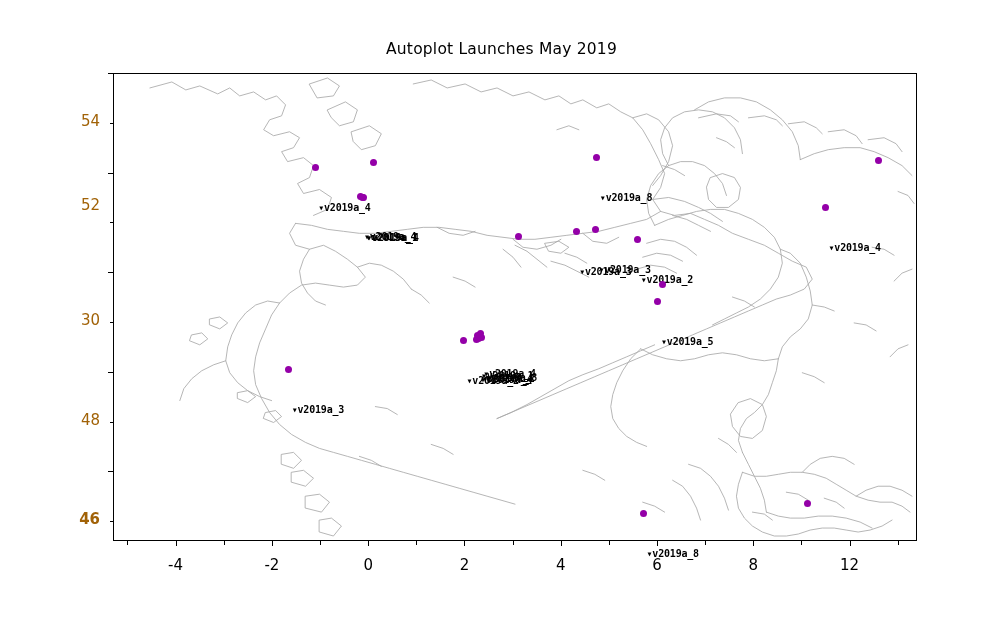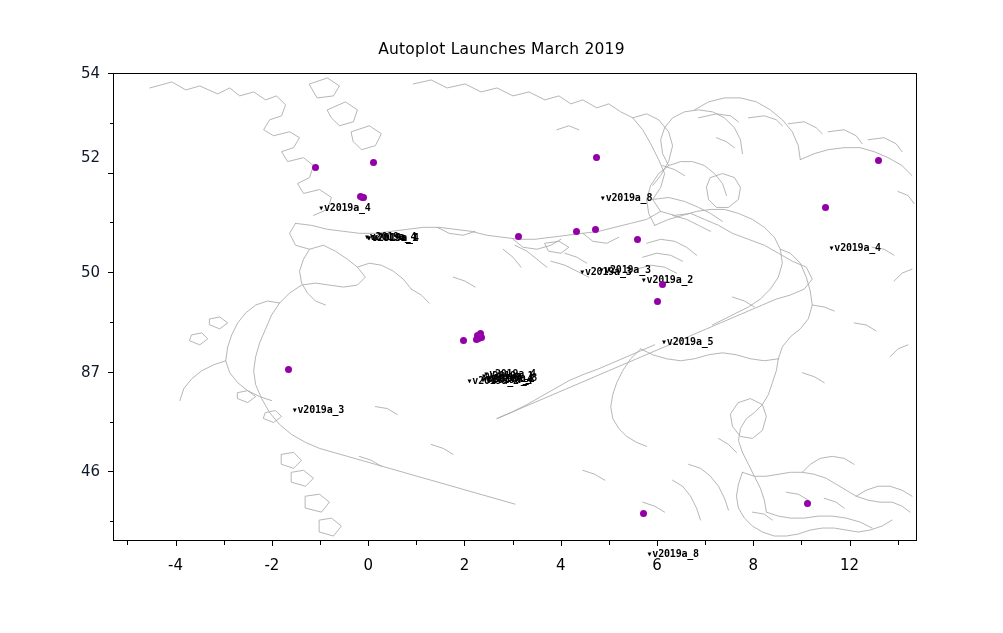--- a/index.html
+++ b/index.html
@@ -70,23 +70,24 @@
     text-align: center;
     transform: translateX(-50%);
     white-space: nowrap;
   }
   .ticklabel-y {
     position: absolute;
     left: 0;
     width: 100px;
     text-align: right;
     font-size: 15px;
-    color: #0f172a;
+    color: #a16207;
     transform: translateY(-50%);
     white-space: nowrap;
+    margin-top: 48px;
   }
   
   .marker {
     position: absolute;
     width: 7px;
     height: 7px;
     margin-left: -3.5px;
     margin-top: -3.5px;
     border-radius: 50%;
     background: #9400a8;
@@ -100,21 +101,21 @@
     font-weight: bold;
     letter-spacing: -0.2px;
     margin-top: 34px;
   }
 </style>
 </head>
 <body>
 
 <div id="figure">
 
-  <div id="plot-title">Autoplot Launches March 2019</div>
+  <div id="plot-title">Autoplot Launches May 2019</div>
 
   <div id="axes">
     <svg id="map-svg" viewBox="0 0 804 468" preserveAspectRatio="none">
       <g fill="none" stroke="#a8a8a8" stroke-width="0.85" stroke-linejoin="round" stroke-linecap="round">
 
         <path d="M36,14 L58,8 L72,16 L86,12 L104,20 L116,14 L126,22 L140,18 L152,26 L163,22
                  L172,31 L168,42 L156,46 L150,56 L160,62 L176,58 L186,64 L180,74 L168,78
                  L174,88 L190,84 L200,92 L196,104 L184,110 L190,120 L206,116 L218,124
                  L214,136 L200,142"></path>
         <path d="M214,36 L232,28 L244,36 L240,48 L226,52 L218,44 Z"></path>
@@ -285,25 +286,25 @@
       <div class="tick-x minor" style="left: 127.443px;"></div>
       <div class="tick-x minor" style="left: 223.731px;"></div>
       <div class="tick-x minor" style="left: 320.018px;"></div>
       <div class="tick-x minor" style="left: 416.305px;"></div>
       <div class="tick-x minor" style="left: 512.593px;"></div>
       <div class="tick-x minor" style="left: 608.88px;"></div>
       <div class="tick-x minor" style="left: 705.168px;"></div>
       <div class="tick-x minor" style="left: 801.455px;"></div>
       <div class="tick-x minor" style="left: 897.743px;"></div>
       <div class="tick-y" style="top: 471.298px;"></div>
-      <div class="ticklabel-y" style="top: 471.298px;">46</div>
+      <div class="ticklabel-y" style="top: 471.298px; font-weight: bold;">46</div>
       <div class="tick-y" style="top: 371.723px;"></div>
-      <div class="ticklabel-y" style="top: 371.723px;">87</div>
+      <div class="ticklabel-y" style="top: 371.723px;">48</div>
       <div class="tick-y" style="top: 272.149px;"></div>
-      <div class="ticklabel-y" style="top: 272.149px;">50</div>
+      <div class="ticklabel-y" style="top: 272.149px;">30</div>
       <div class="tick-y" style="top: 172.574px;"></div>
       <div class="ticklabel-y" style="top: 157px;">52</div>
       <div class="tick-y" style="top: 73px;"></div>
       <div class="ticklabel-y" style="top: 73px;">54</div>
       <div class="tick-y minor" style="top: 521.085px;"></div>
       <div class="tick-y minor" style="top: 421.511px;"></div>
       <div class="tick-y minor" style="top: 321.936px;"></div>
       <div class="tick-y minor" style="top: 222.362px;"></div>
       <div class="tick-y minor" style="top: 122.787px;"></div>
     </div>

